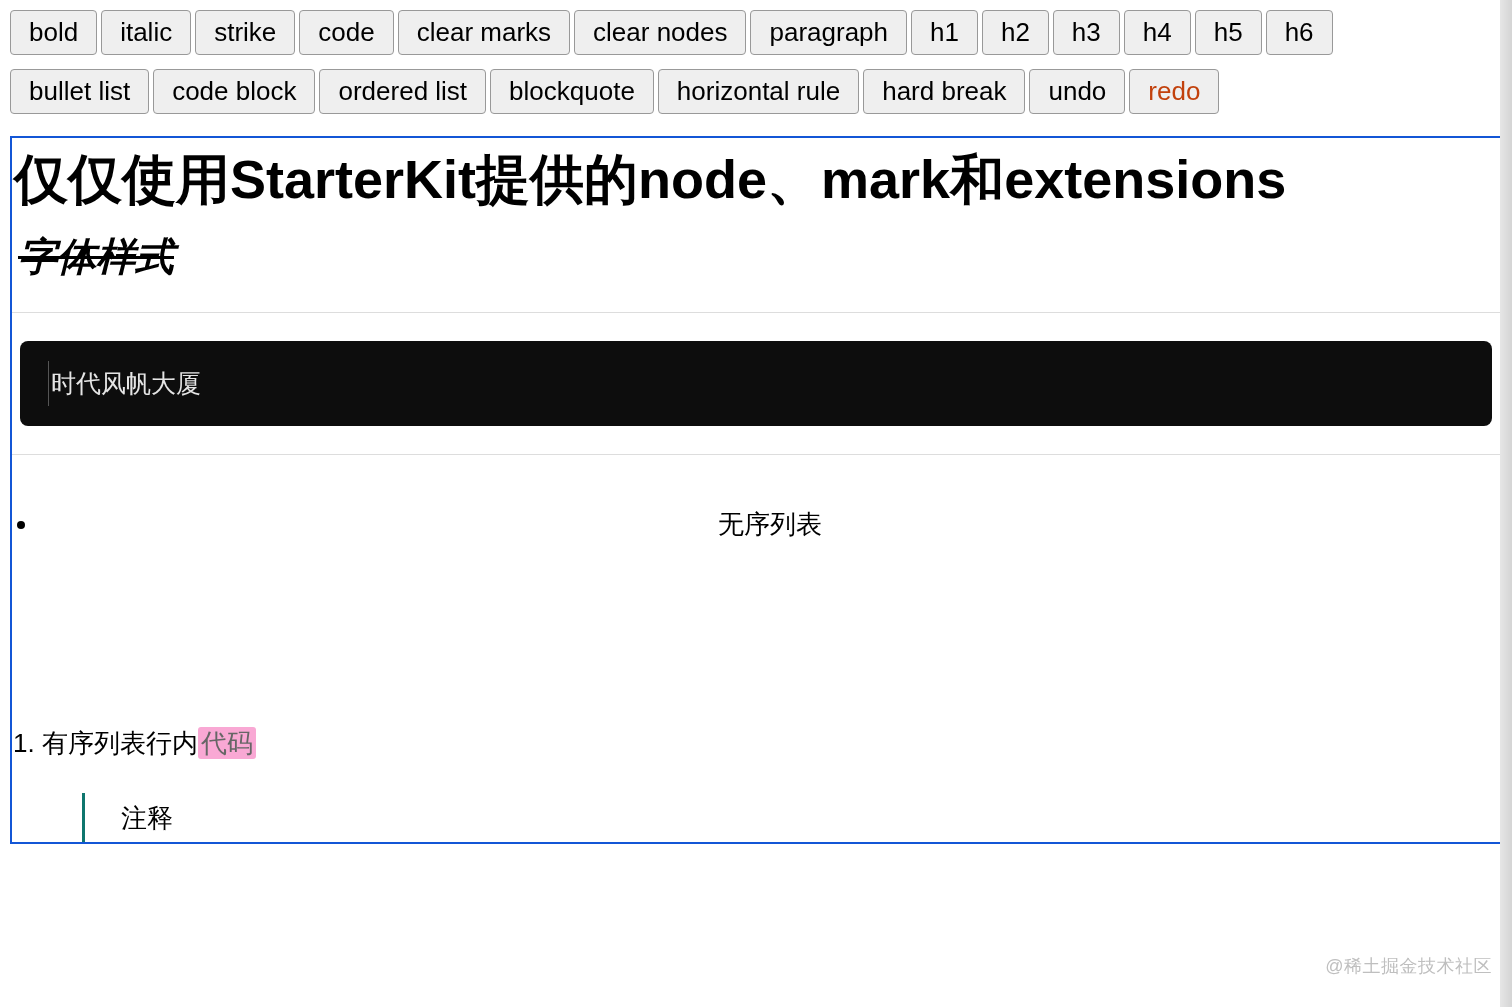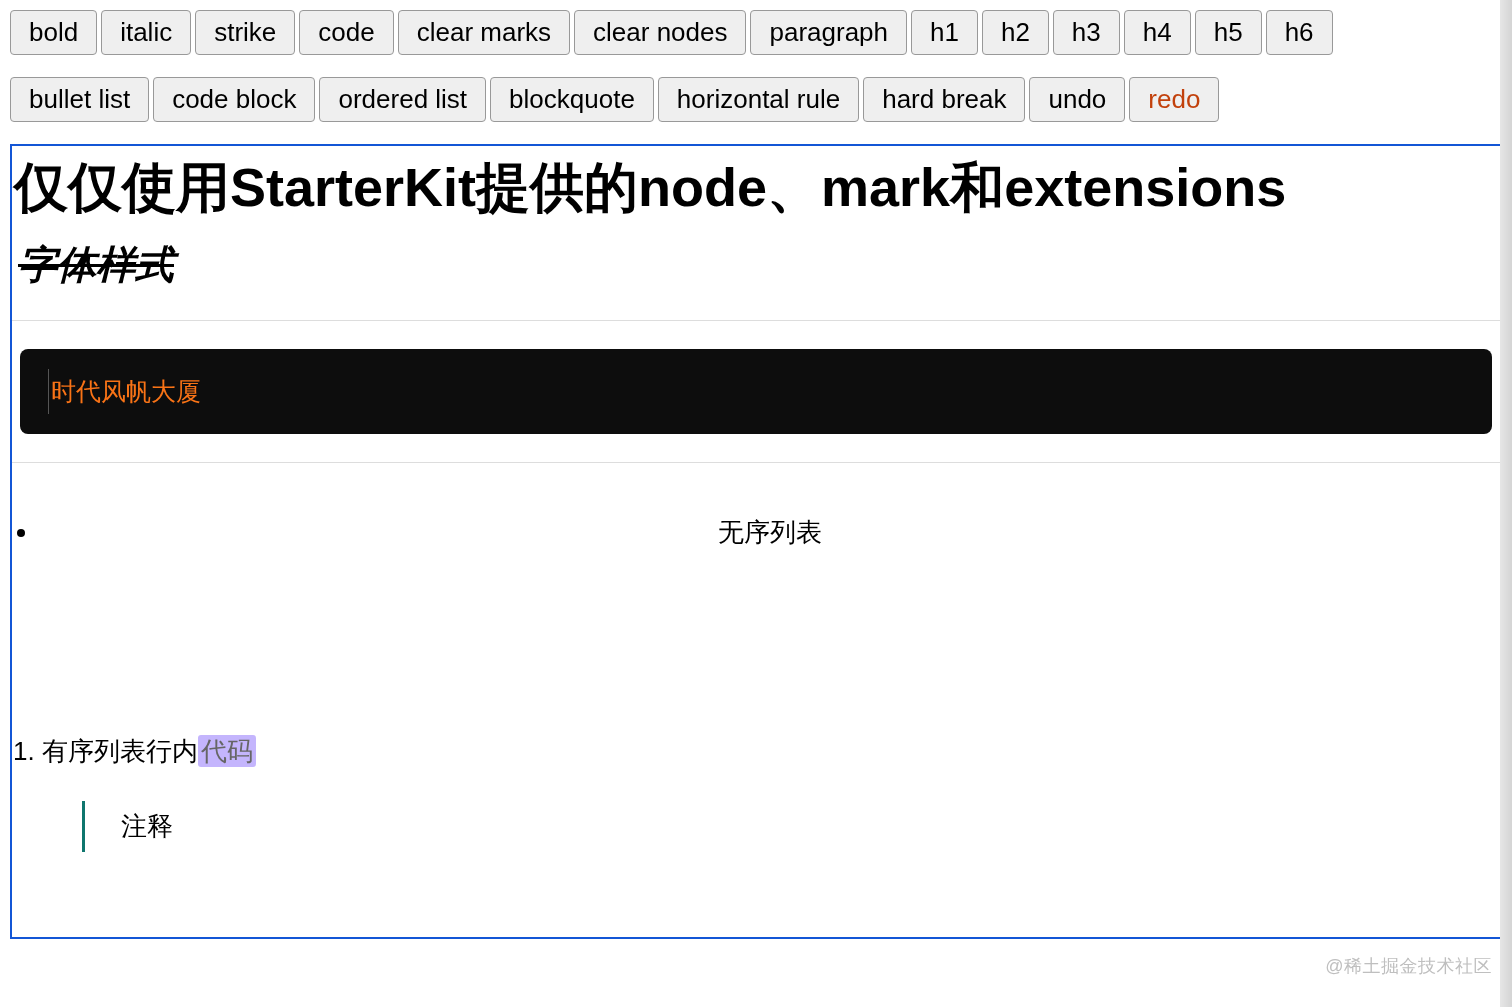--- a/index.html
+++ b/index.html
@@ -35,21 +35,21 @@
       color: #000;
       line-height: 1.2;
     }
     .toolbar button:disabled {
       color: #c2410c;
       cursor: default;
     }
     .editor-wrap {
       border: 2.5px solid #1356d6;
       margin-top: 22px;
-      height: 795px;
+      height: 708px;
       overflow: hidden;
       background: #fff;
     }
     .editor {
       padding: 0;
       height: 100%;
       overflow-y: auto;
     }
     .editor h1 {
       font-size: 54px;
@@ -66,21 +66,21 @@
       margin: 16px 0 26px 0;
       padding: 0 6px;
     }
     .editor hr {
       border: none;
       border-top: 1.5px solid #ddd;
       margin: 28px 0;
     }
     .code-block {
       background: #0d0d0d;
-      color: #f97316;
+      color: #e5e5e5;
       border-radius: 8px;
       padding: 26px 28px;
       margin: 28px 8px;
       font-family: inherit;
       font-size: 25px;
       position: relative;
     }
     .code-block::before {
       content: "";
       position: absolute;
@@ -104,21 +104,21 @@
     .editor ol {
       list-style: decimal;
       padding-left: 30px;
       margin: 80px 0 30px 0;
     }
     .editor ol li {
       font-size: 26px;
       line-height: 1.5;
     }
     .inline-code {
-      background: #c4b5fd;
+      background: #f9a8d4;
       color: #666;
       padding: 1px 3px;
       border-radius: 3px;
       font-family: inherit;
     }
     .blockquote {
       border-left: 3px solid #0f766e;
       margin: 20px 0 0 70px;
       padding: 8px 0 8px 36px;
       font-size: 26px;
@@ -153,21 +153,21 @@
     <button>clear marks</button>
     <button>clear nodes</button>
     <button>paragraph</button>
     <button>h1</button>
     <button>h2</button>
     <button>h3</button>
     <button>h4</button>
     <button>h5</button>
     <button>h6</button>
   </div>
-  <div class="toolbar-row" style="margin-top:18px;">
+  <div class="toolbar-row" style="margin-top:10px;">
     <button>bullet list</button>
     <button>code block</button>
     <button>ordered list</button>
     <button>blockquote</button>
     <button>horizontal rule</button>
     <button>hard break</button>
     <button>undo</button>
     <button disabled="">redo</button>
   </div>
 </div>

